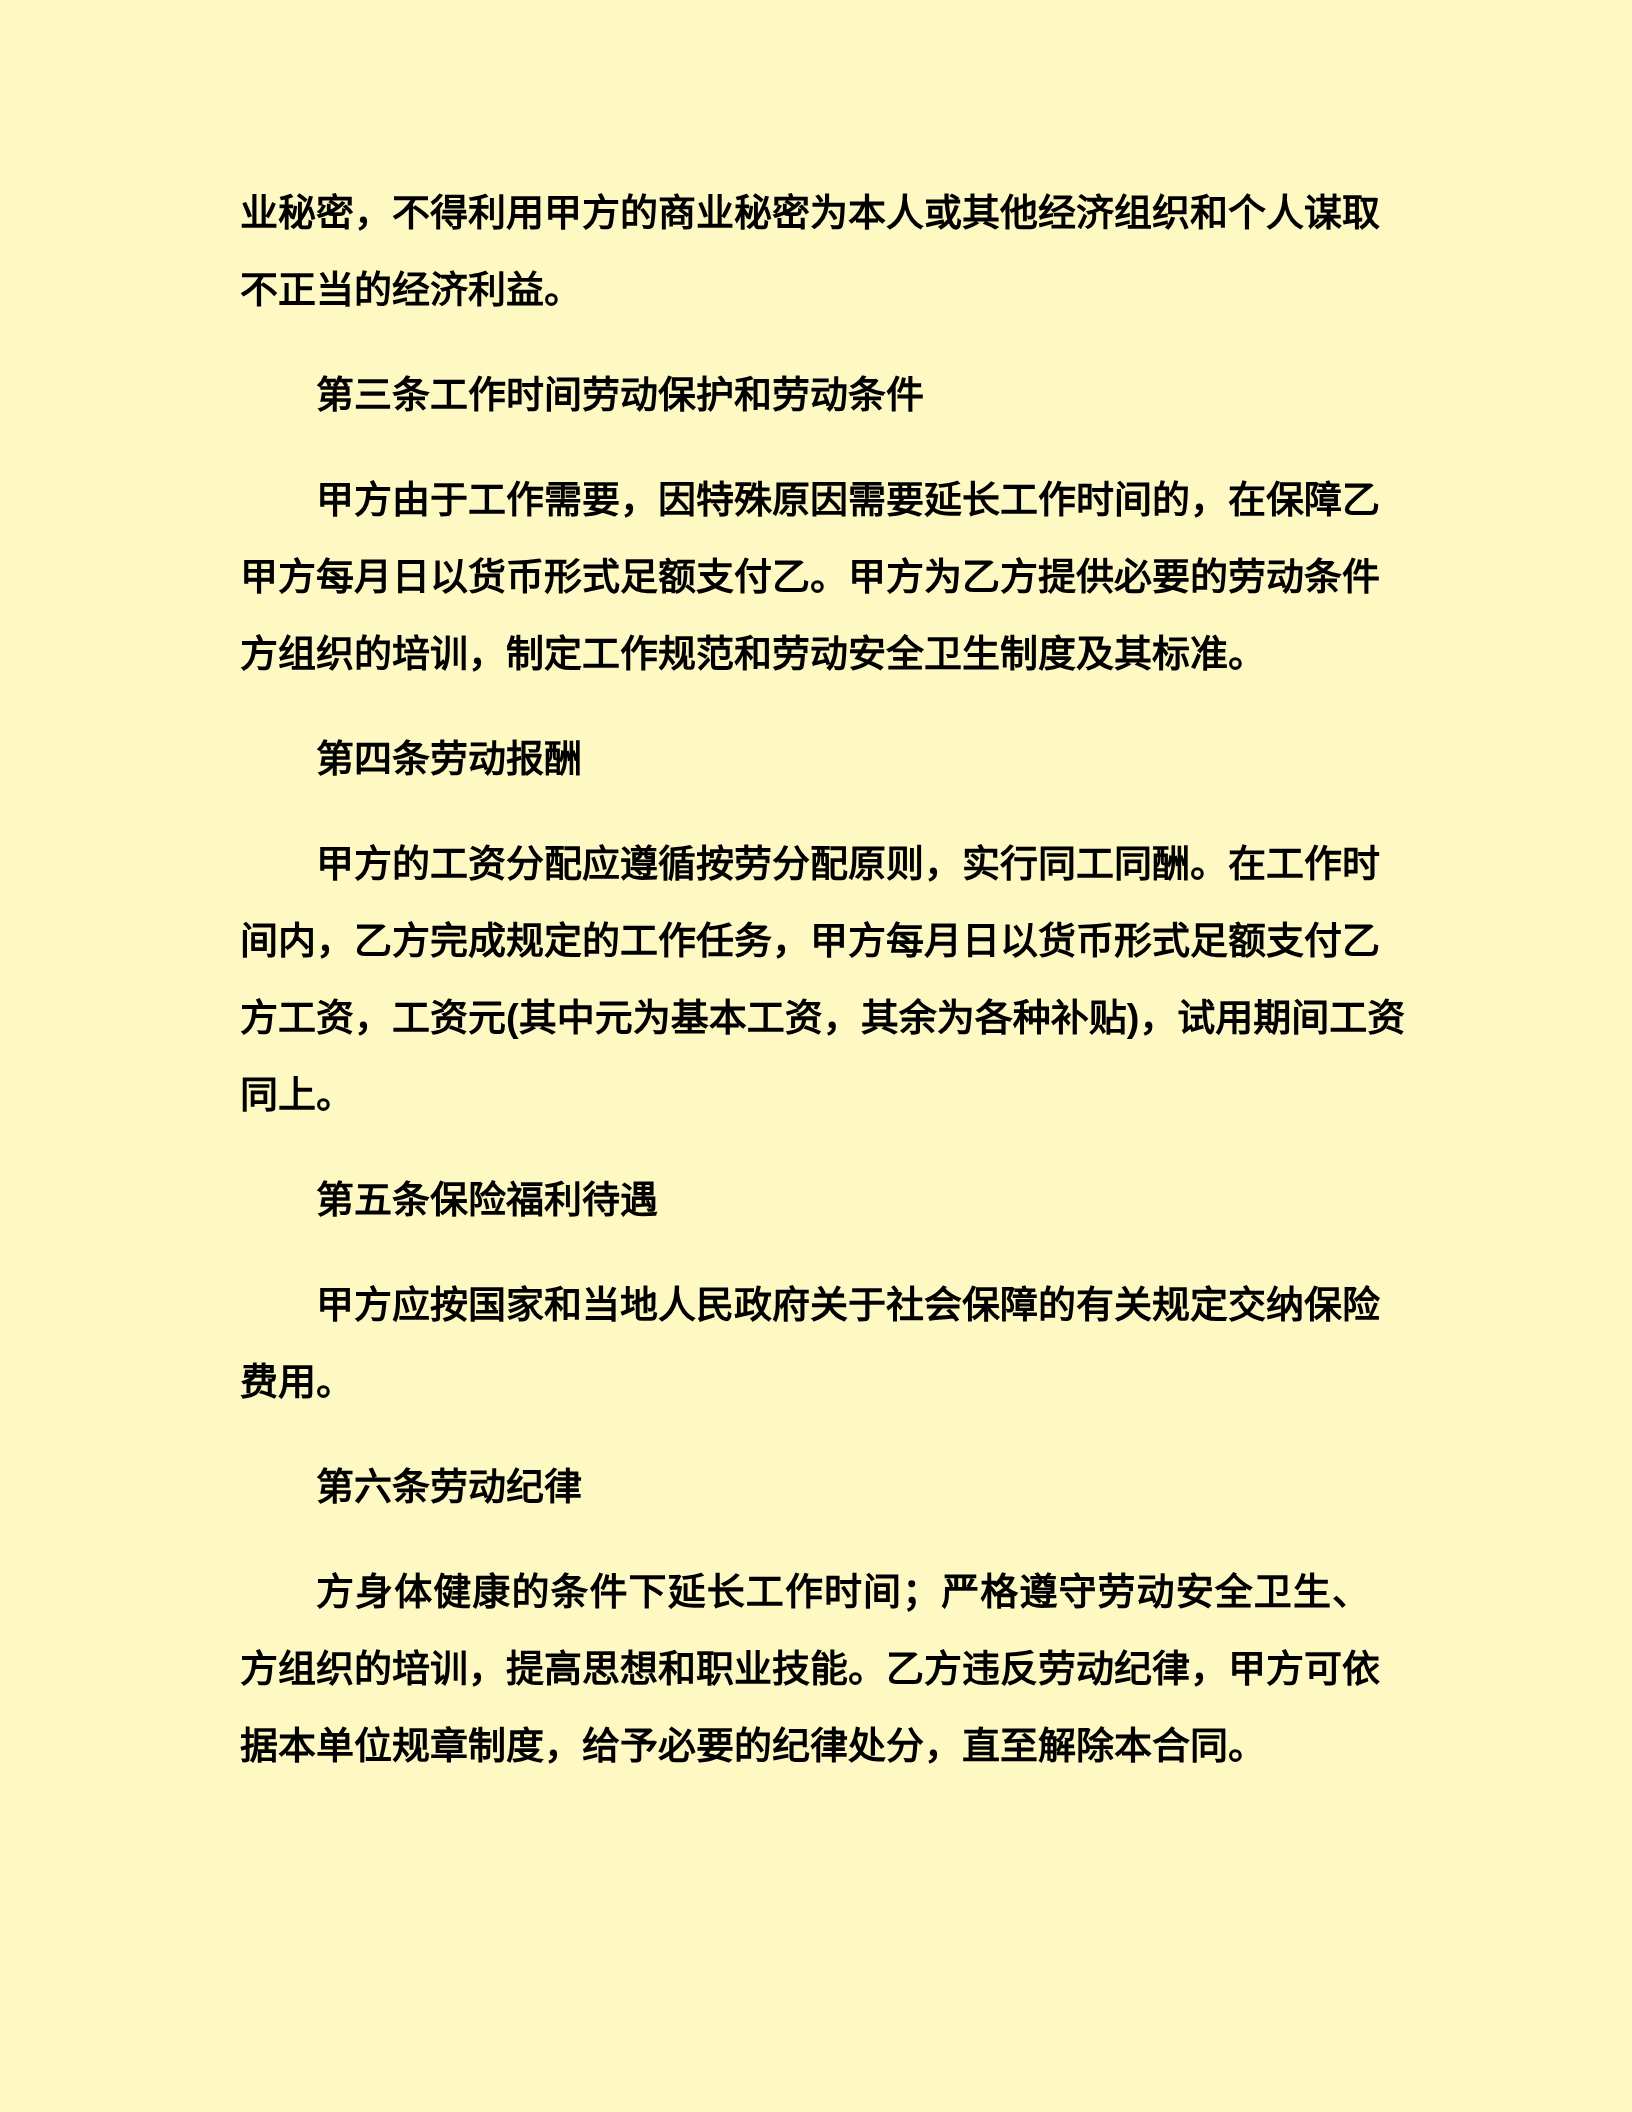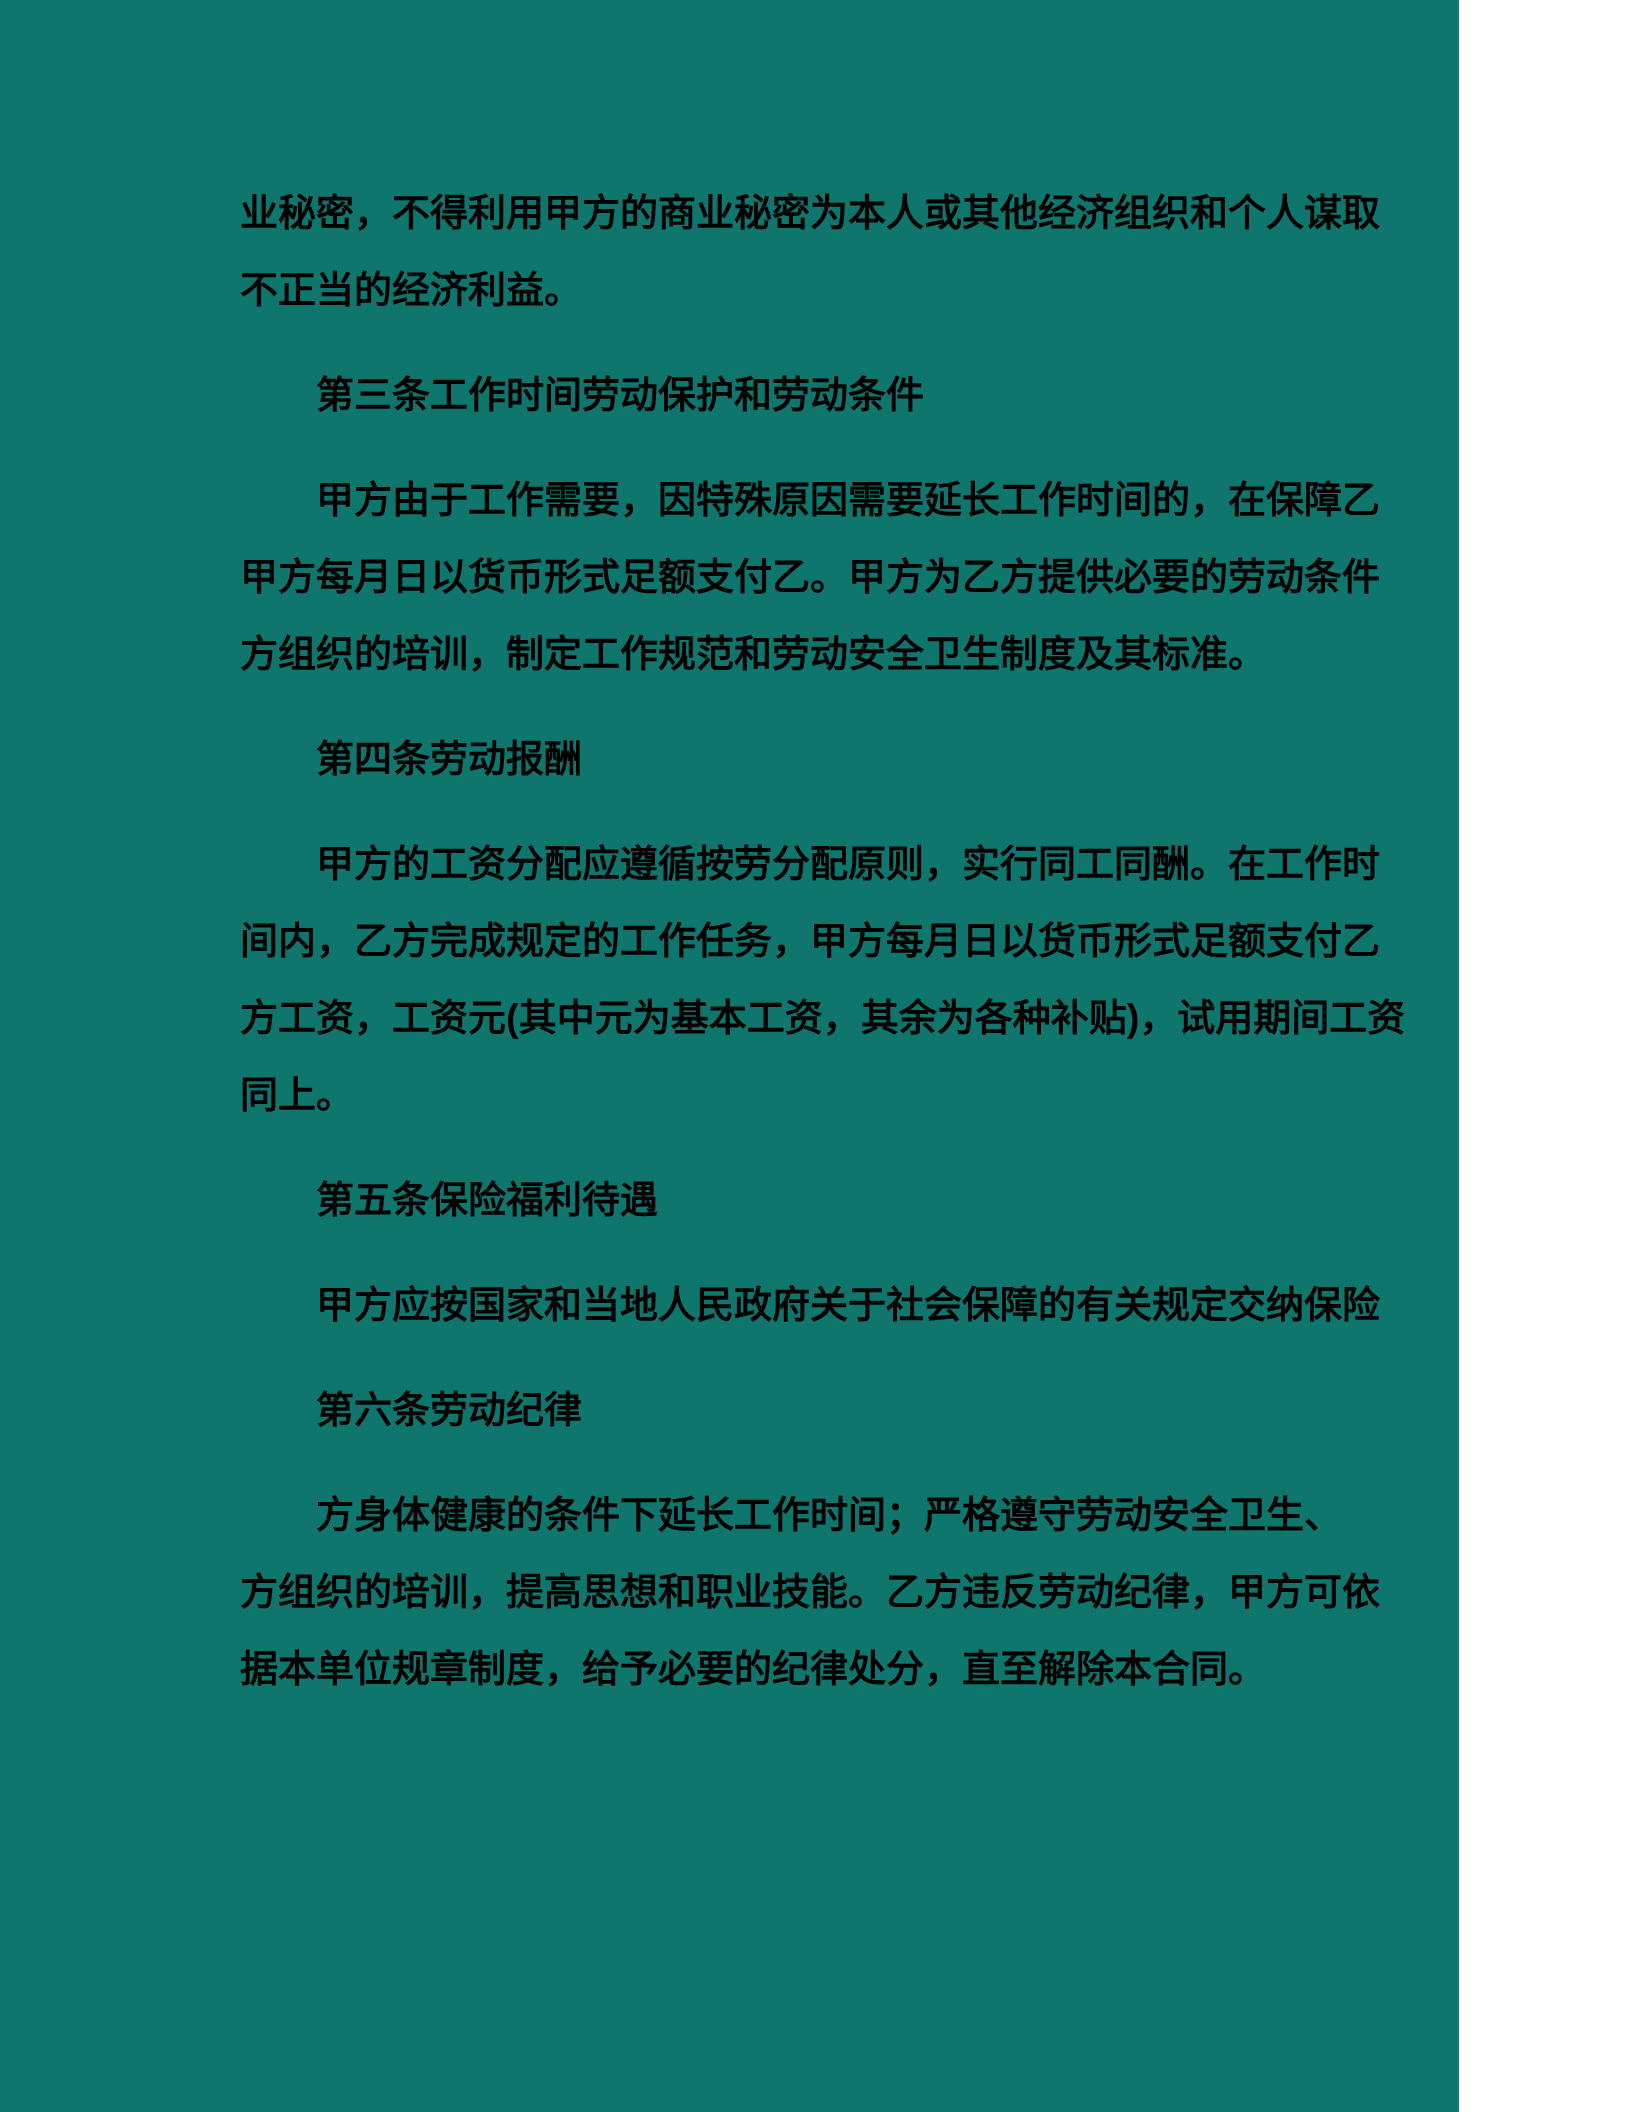--- a/index.html
+++ b/index.html
@@ -8,24 +8,24 @@
     background: #ffffff;
   }
   body {
     width: 1632px;
     height: 2112px;
     overflow: hidden;
     font-family: "Liberation Sans", "DejaVu Sans", sans-serif;
   }
   .page {
     box-sizing: border-box;
-    width: 1459px;
+    width: 1632px;
     height: 2112px;
     padding: 175px 262px 0 240px;
-    background: #0f766e;
+    background: #fef9c3;
     color: #000000;
   }
   .para {
     margin: 0 0 28px 0;
     padding: 0;
   }
   .line {
     display: block;
     height: 77px;
     line-height: 77px;
@@ -81,20 +81,21 @@
     <span class="line indent">甲方的工资分配应遵循按劳分配原则，实行同工同酬。在工作时</span>
     <span class="line">间内，乙方完成规定的工作任务，甲方每月日以货币形式足额支付乙</span>
     <span class="line">方工资，工资元(其中元为基本工资，其余为各种补贴)，试用期间工资</span>
     <span class="line lastline">同上。</span>
   </p>
 
   <p class="heading">第五条保险福利待遇</p>
 
   <p class="para">
     <span class="line indent">甲方应按国家和当地人民政府关于社会保障的有关规定交纳保险</span>
+    <span class="line lastline">费用。</span>
   </p>
 
   <p class="heading">第六条劳动纪律</p>
 
   <p class="para">
     <span class="line indent">方身体健康的条件下延长工作时间；严格遵守劳动安全卫生、</span>
     <span class="line">方组织的培训，提高思想和职业技能。乙方违反劳动纪律，甲方可依</span>
     <span class="line lastline">据本单位规章制度，给予必要的纪律处分，直至解除本合同。</span>
   </p>
 

